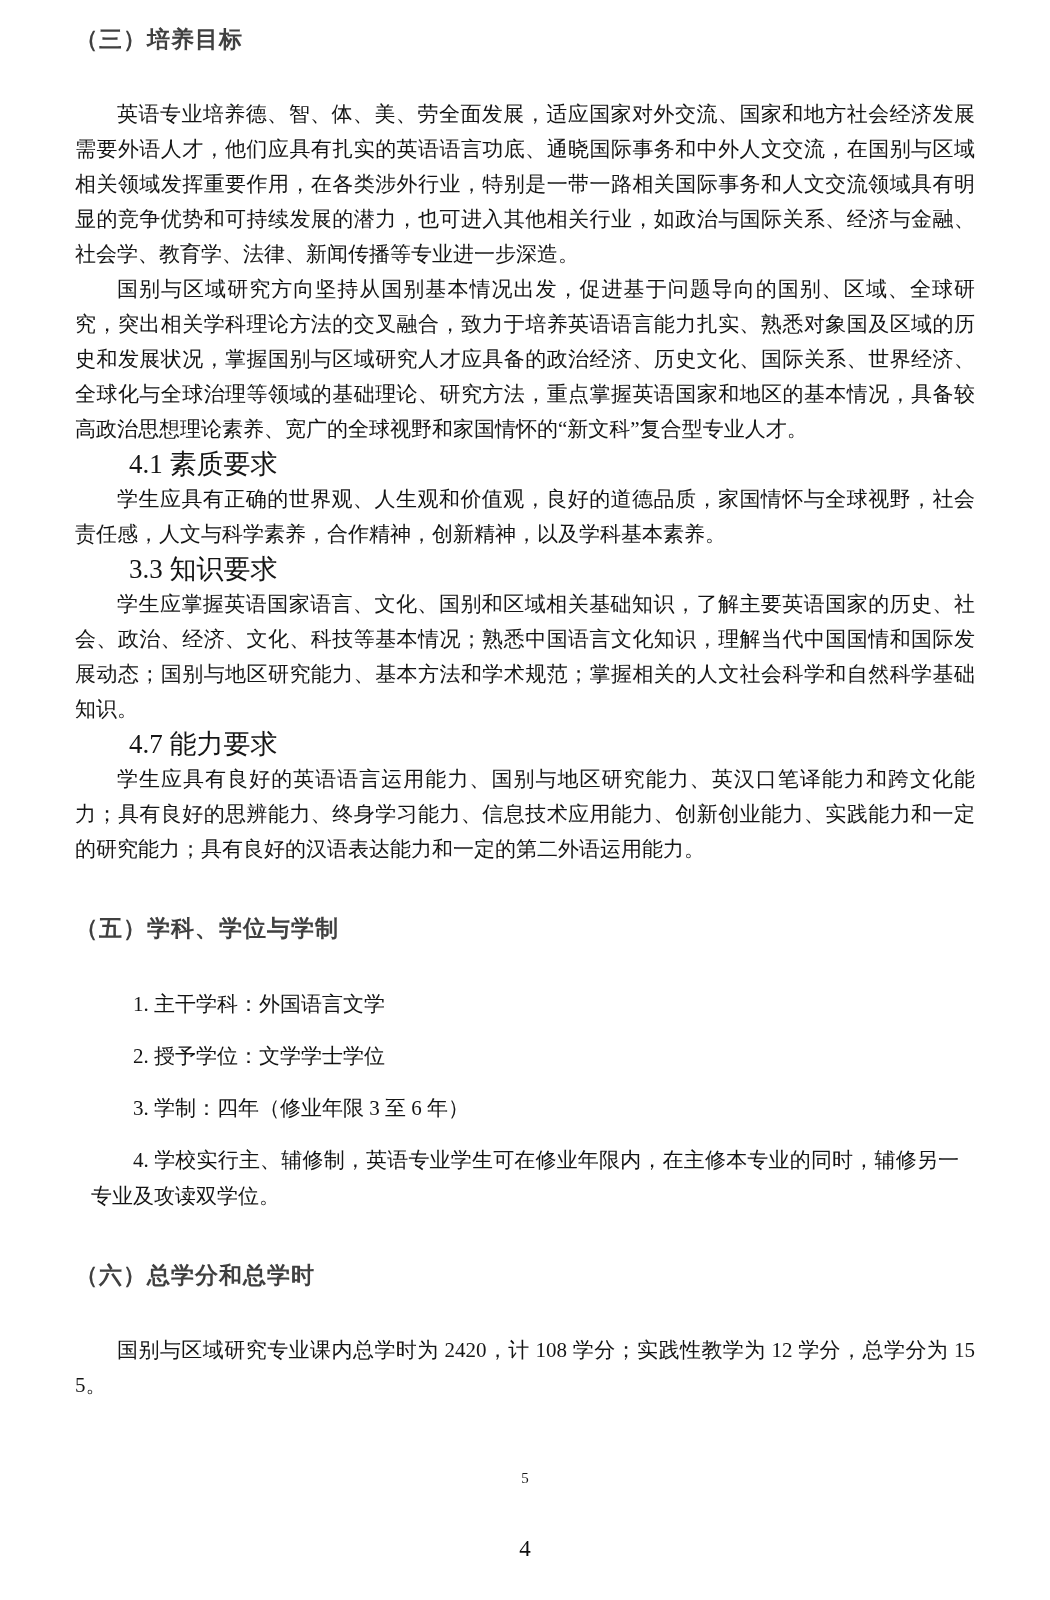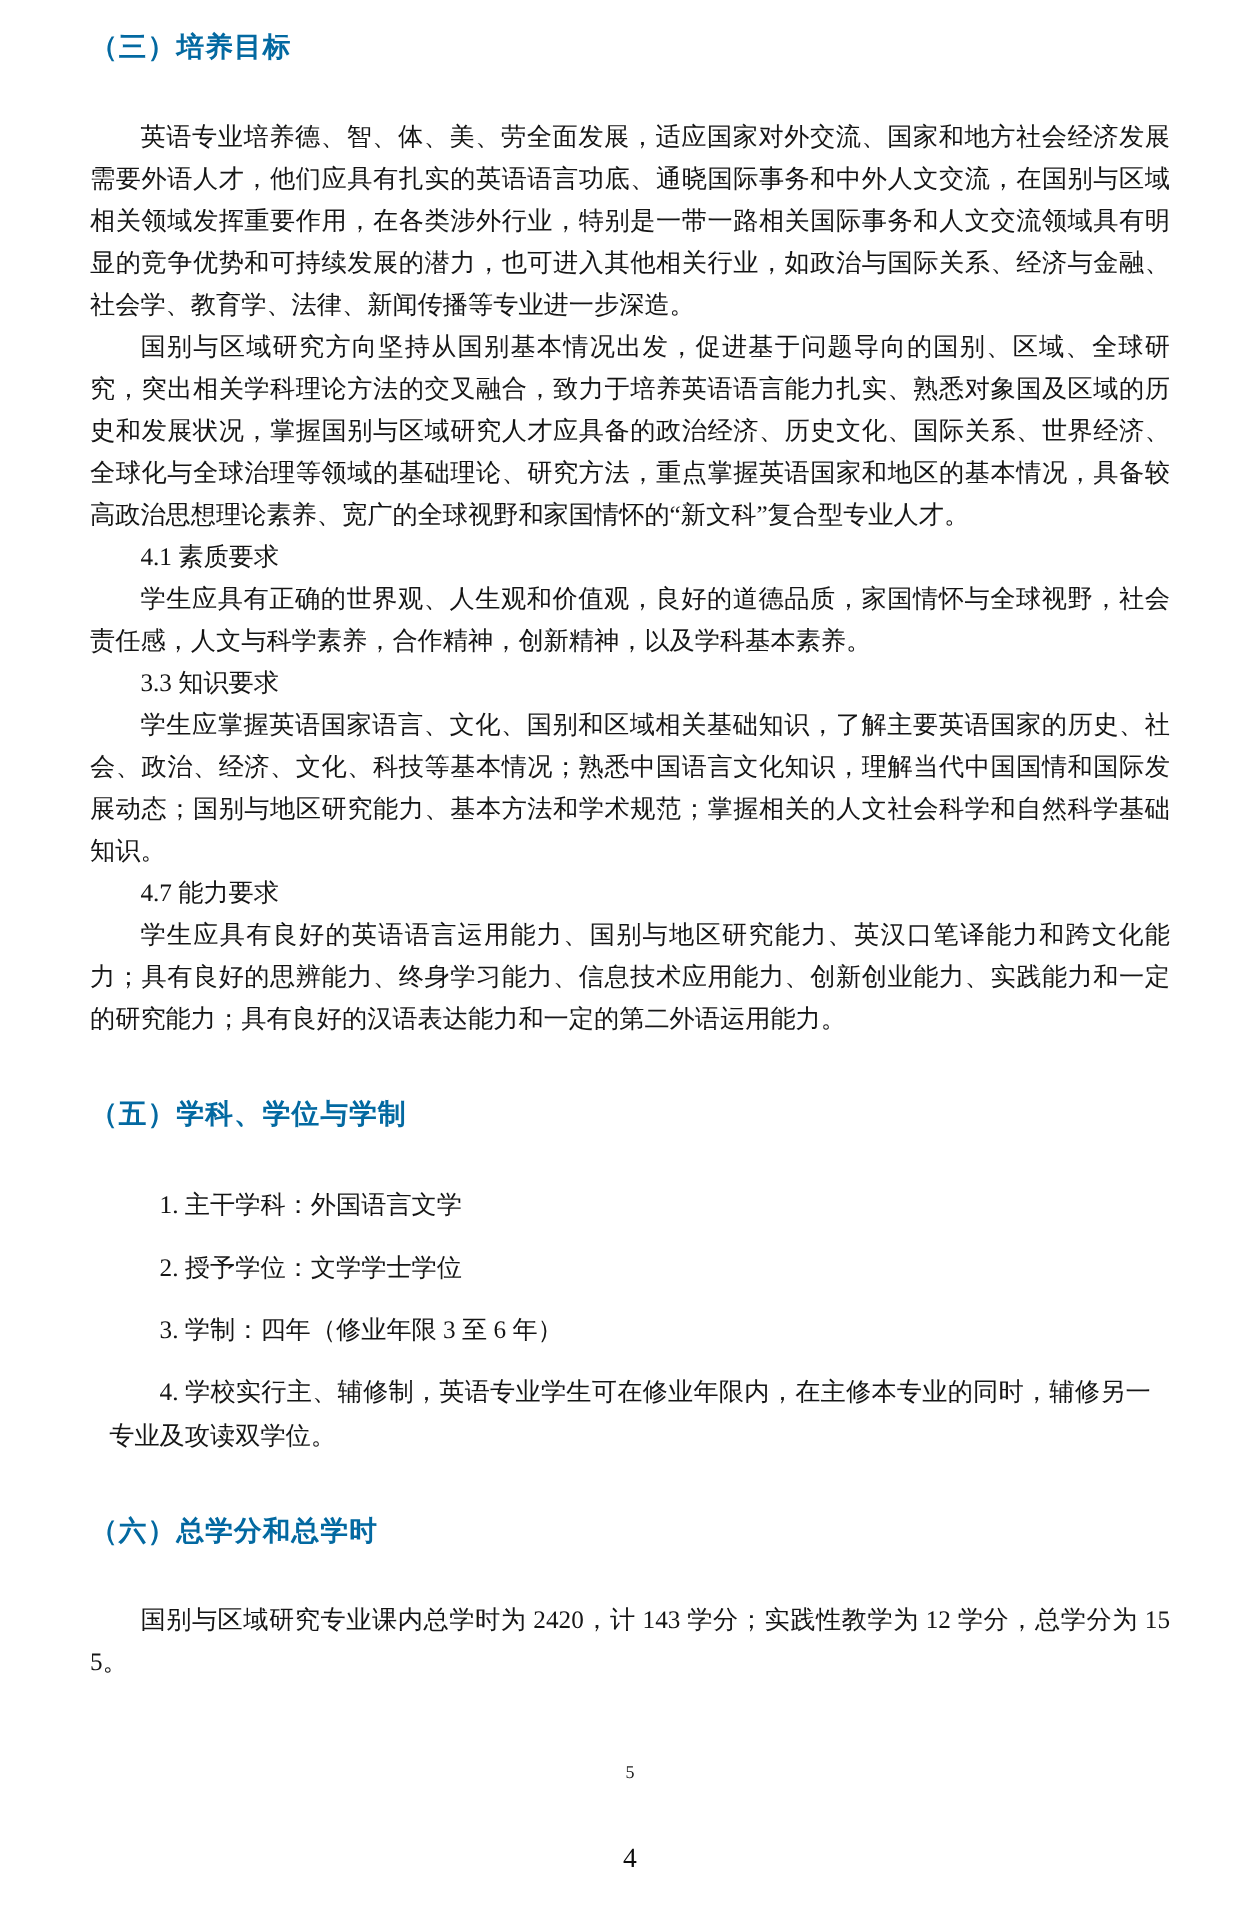--- a/index.html
+++ b/index.html
@@ -14,34 +14,34 @@
     overflow: hidden;
   }
   .content {
     padding: 24px 75px 0 75px;
   }
   .section-heading {
     font-family: "Liberation Sans", "DejaVu Sans", sans-serif;
     font-weight: bold;
     font-size: 23px;
     letter-spacing: 1px;
-    color: #0369a1;
+    color: #404040;
     margin: 46px 0 42px 0;
   }
   .section-heading.first { margin-top: 0; }
   .para {
     font-size: 21px;
     line-height: 35px;
     text-align: justify;
     text-indent: 2em;
     margin: 0;
     word-break: break-all;
   }
   .sub-label {
-    font-size: 21px;
+    font-size: 27px;
     line-height: 35px;
     text-indent: 2em;
     margin: 0;
   }
   .list-item {
     font-size: 21px;
     line-height: 36px;
     text-align: justify;
     text-indent: 2em;
     margin: 16px;
@@ -83,19 +83,19 @@
     <p class="sub-label">4.7 能力要求</p>
     <p class="para">学生应具有良好的英语语言运用能力、国别与地区研究能力、英汉口笔译能力和跨文化能力；具有良好的思辨能力、终身学习能力、信息技术应用能力、创新创业能力、实践能力和一定的研究能力；具有良好的汉语表达能力和一定的第二外语运用能力。</p>
 
     <h2 class="section-heading">（五）学科、学位与学制</h2>
     <p class="list-item">1.  主干学科：外国语言文学</p>
     <p class="list-item">2.  授予学位：文学学士学位</p>
     <p class="list-item">3.  学制：四年（修业年限 3 至 6 年）</p>
     <p class="list-item">4.  学校实行主、辅修制，英语专业学生可在修业年限内，在主修本专业的同时，辅修另一专业及攻读双学位。</p>
 
     <h2 class="section-heading">（六）总学分和总学时</h2>
-    <p class="para">国别与区域研究专业课内总学时为 2420，计 143 学分；实践性教学为 12 学分，总学分为 155。</p>
+    <p class="para">国别与区域研究专业课内总学时为 2420，计 108 学分；实践性教学为 12 学分，总学分为 155。</p>
 
   </div>
 
   <div class="footer-inner-page">5</div>
   <div class="footer-outer-page">4</div>
 </div>
 
 </body></html>

